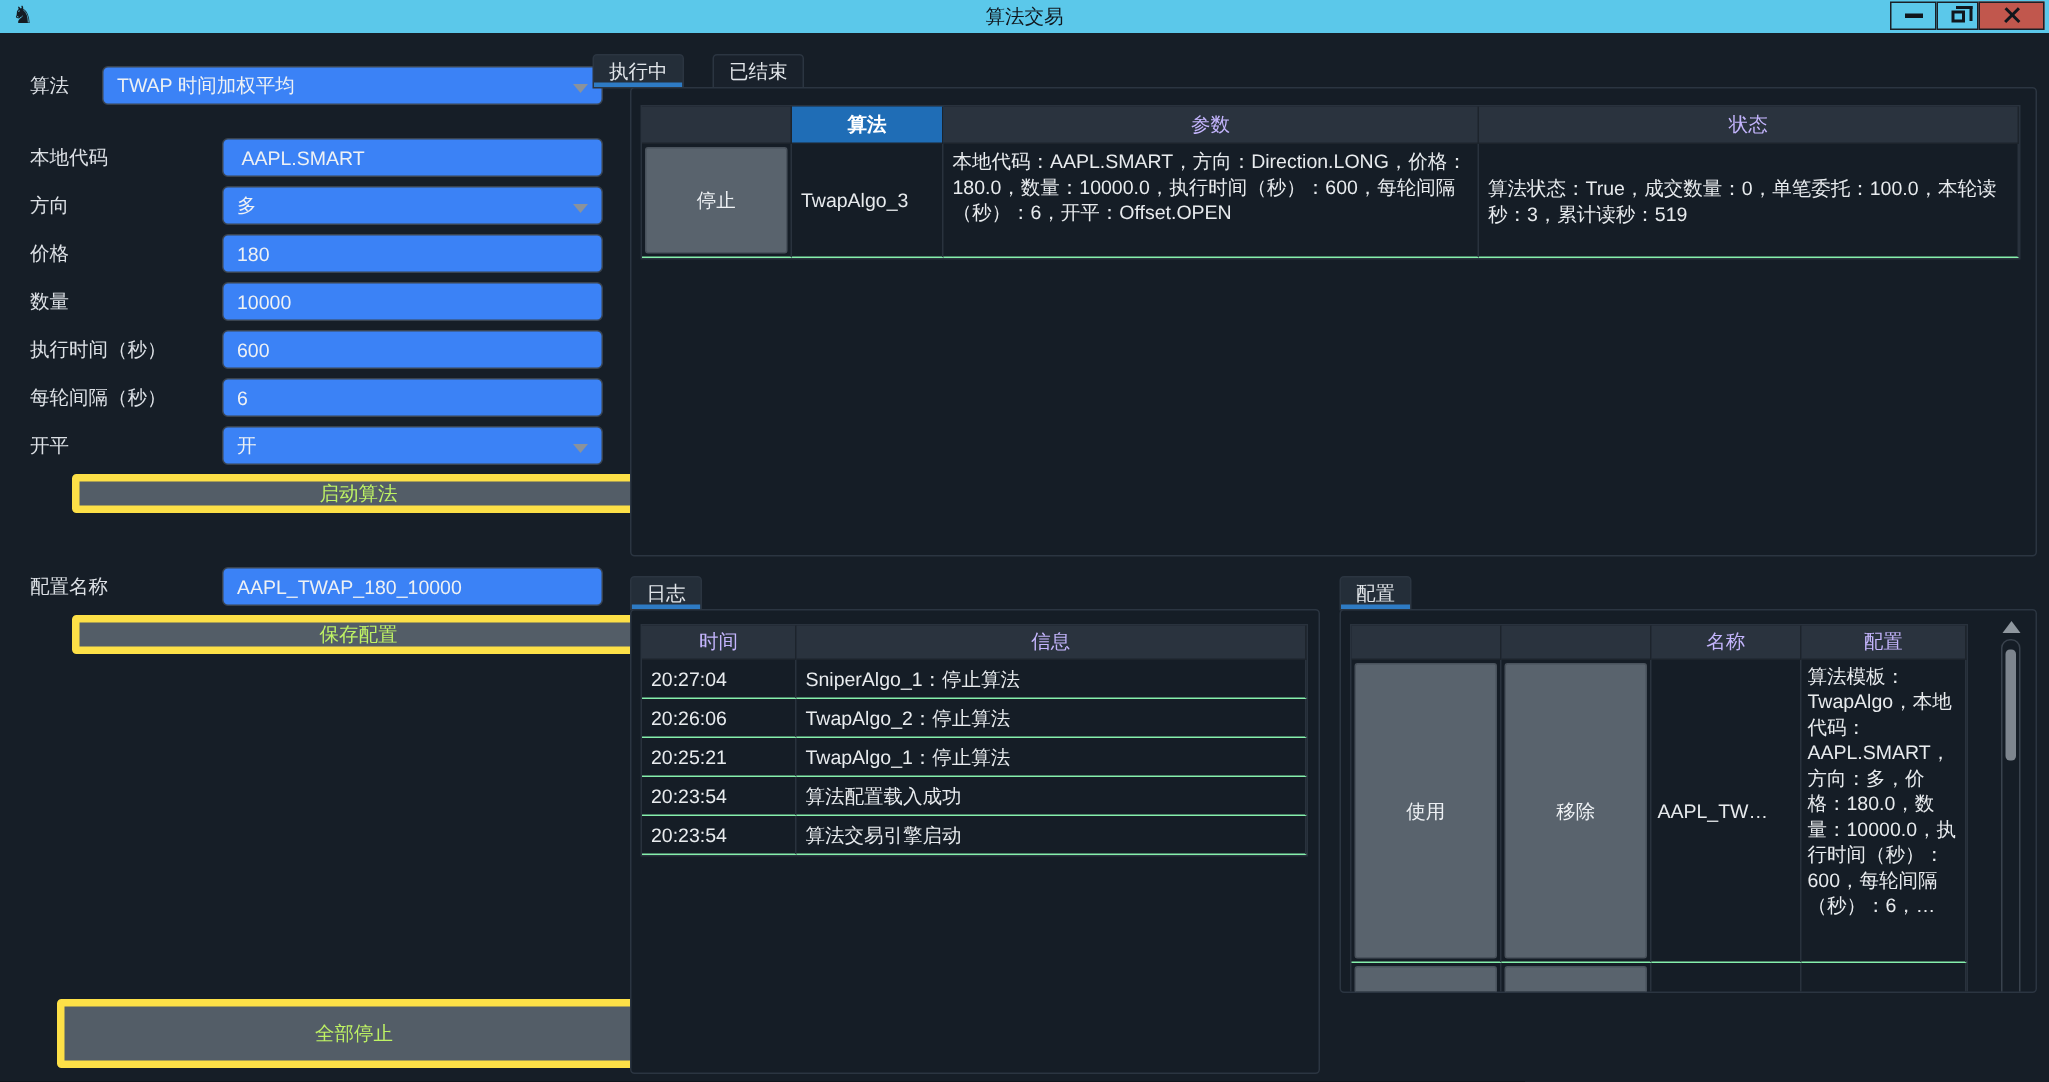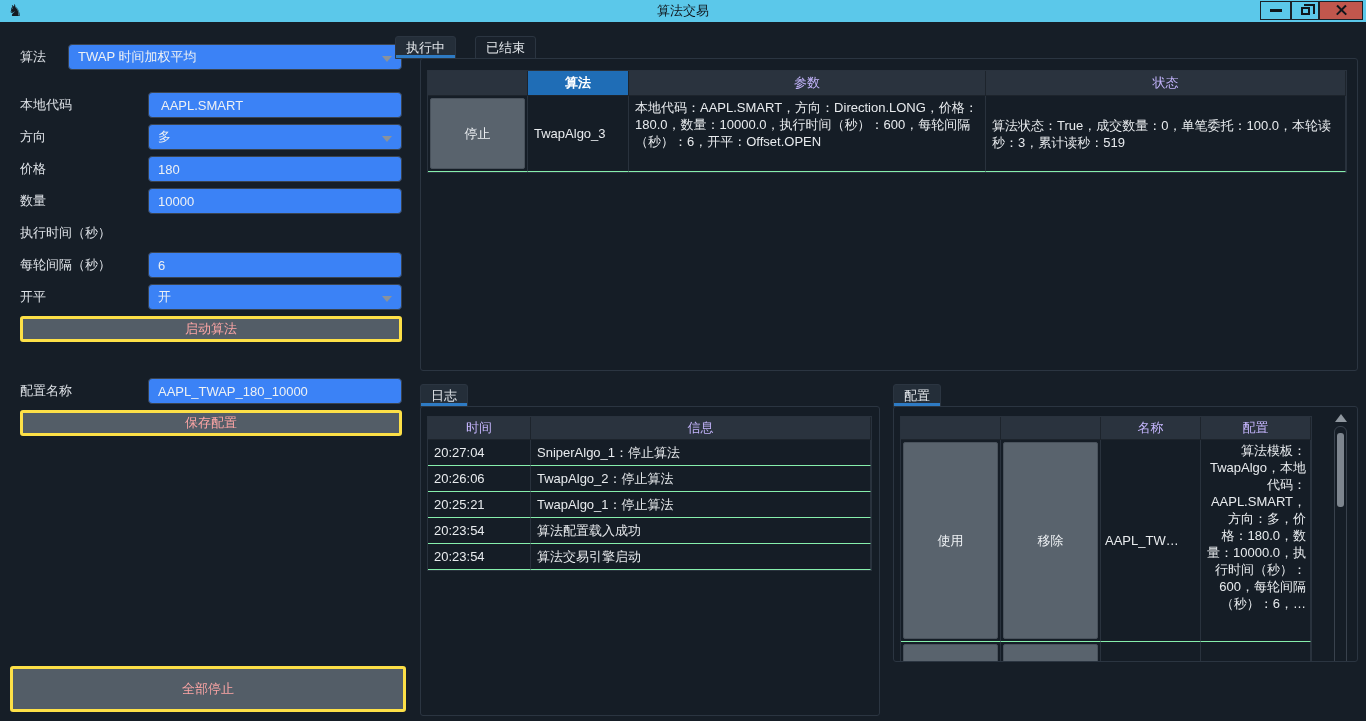--- a/index.html
+++ b/index.html
@@ -29,22 +29,22 @@
   .flabel { position:absolute; left:20px; height:26px; line-height:26px; color:#dde1e6; }
   .field, .combo {
     position:absolute; height:26px; background:#3b82f6; border:1px solid #3a4450;
     border-radius:4px; display:flex; align-items:center; padding:0 9px; color:#eef1f4;
   }
   .combo::after {
     content:''; position:absolute; right:9px; top:11px;
     border-left:5px solid transparent; border-right:5px solid transparent; border-top:6px solid #8a929c;
   }
   .btn {
-    position:absolute; background:#535d67; border:3px solid #fde047; border-radius:3px;
-    display:flex; align-items:center; justify-content:center; color:#fca5a5; cursor:default;
+    position:absolute; background:#535d67; border:5px solid #fde047; border-radius:3px;
+    display:flex; align-items:center; justify-content:center; color:#bef264; cursor:default;margin-left:28px;
   }
   
   .tab {
     position:absolute; height:23px; padding:0 10px; display:flex; align-items:center;
     background:#19212b; border:1px solid #2b3541; border-radius:3px 3px 0 0; color:#e2e6ea;
   }
   .tab.active { background:#242e39; box-shadow:inset 0 -3px 0 #2e7bc4; }
   
   .panel { position:absolute; background:#151d26; border:1px solid #2b3541; border-radius:3px; }
   
@@ -110,20 +110,23 @@
   <div class="field" style="left:148px; top:156px; width:254px;">
     <span>180</span>
   </div>
 
   <div class="flabel" style="top:188px;">数量</div>
   <div class="field" style="left:148px; top:188px; width:254px;">
     <span>10000</span>
   </div>
 
   <div class="flabel" style="top:220px;">执行时间（秒）</div>
+  <div class="field" style="left:148px; top:220px; width:254px;">
+    <span>600</span>
+  </div>
 
   <div class="flabel" style="top:252px;">每轮间隔（秒）</div>
   <div class="field" style="left:148px; top:252px; width:254px;">
     <span>6</span>
   </div>
 
   <div class="flabel" style="top:284px;">开平</div>
   <div class="combo" style="left:148px; top:284px; width:254px;">
     <span>开</span>
   </div>
@@ -201,21 +204,21 @@
       <div class="dc vcenter">
           <div class="celltext">20:23:54</div>
         </div>
       <div class="dc vcenter">
           <div class="celltext">算法交易引擎启动</div>
         </div>
     </div>
   </div>
 
   <div class="tab active" style="left:893px; top:384px;">配置</div>
-  <div class="panel" style="left:893px; top:406px; width:465px; height:256px; overflow:hidden;text-align:right;">
+  <div class="panel" style="left:893px; top:406px; width:465px; height:256px; overflow:hidden;">
     <div class="tbl" style="left:6px; top:9px; grid-template-columns:100px 100px 100px 110px; grid-template-rows:23px 202px 90px;">
       <div class="hc"></div>
       <div class="hc"></div>
       <div class="hc">名称</div>
       <div class="hc">配置</div>
 
       <div class="dc">
         <div class="cellbtn">使用</div>
       </div>
       <div class="dc">

